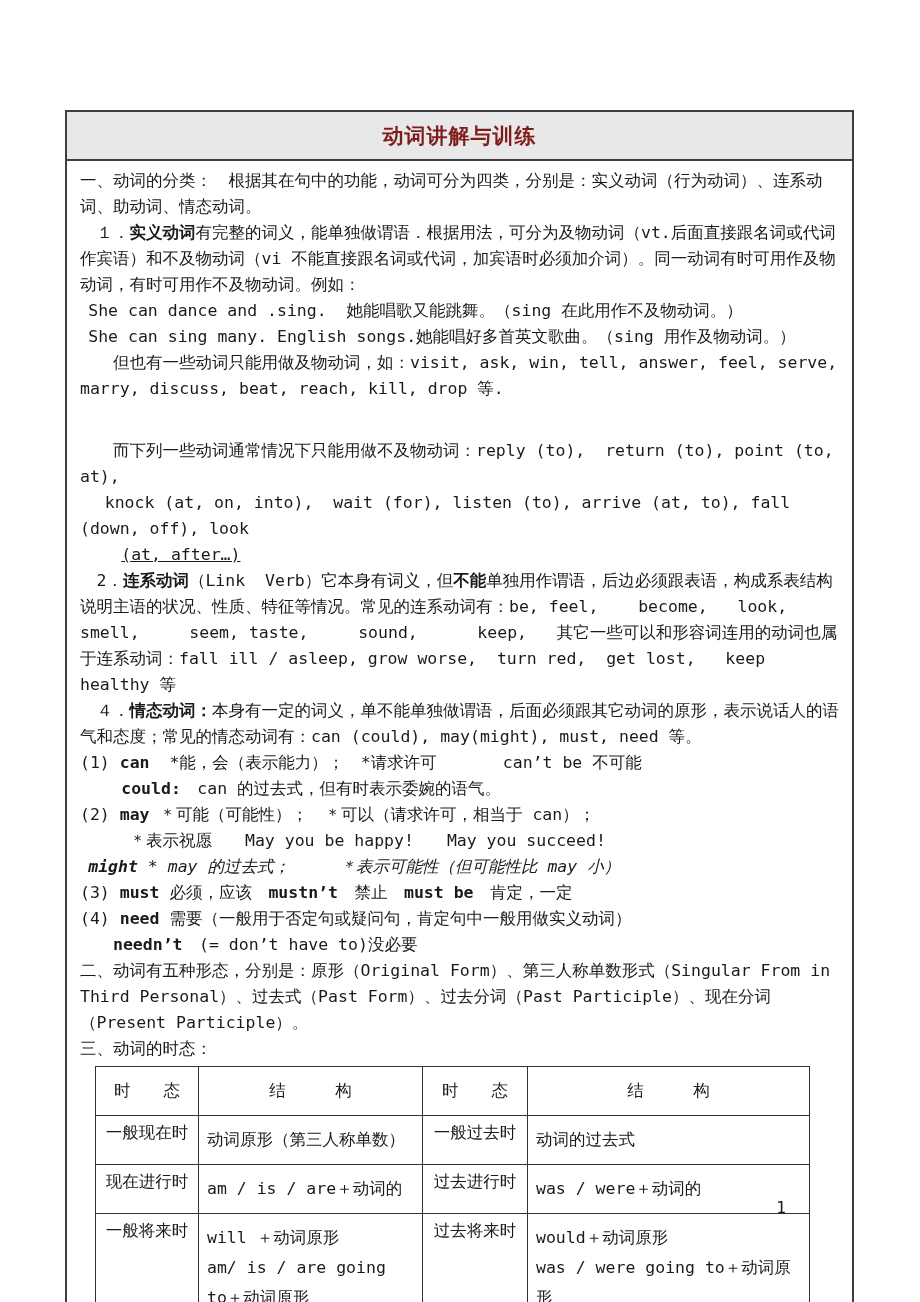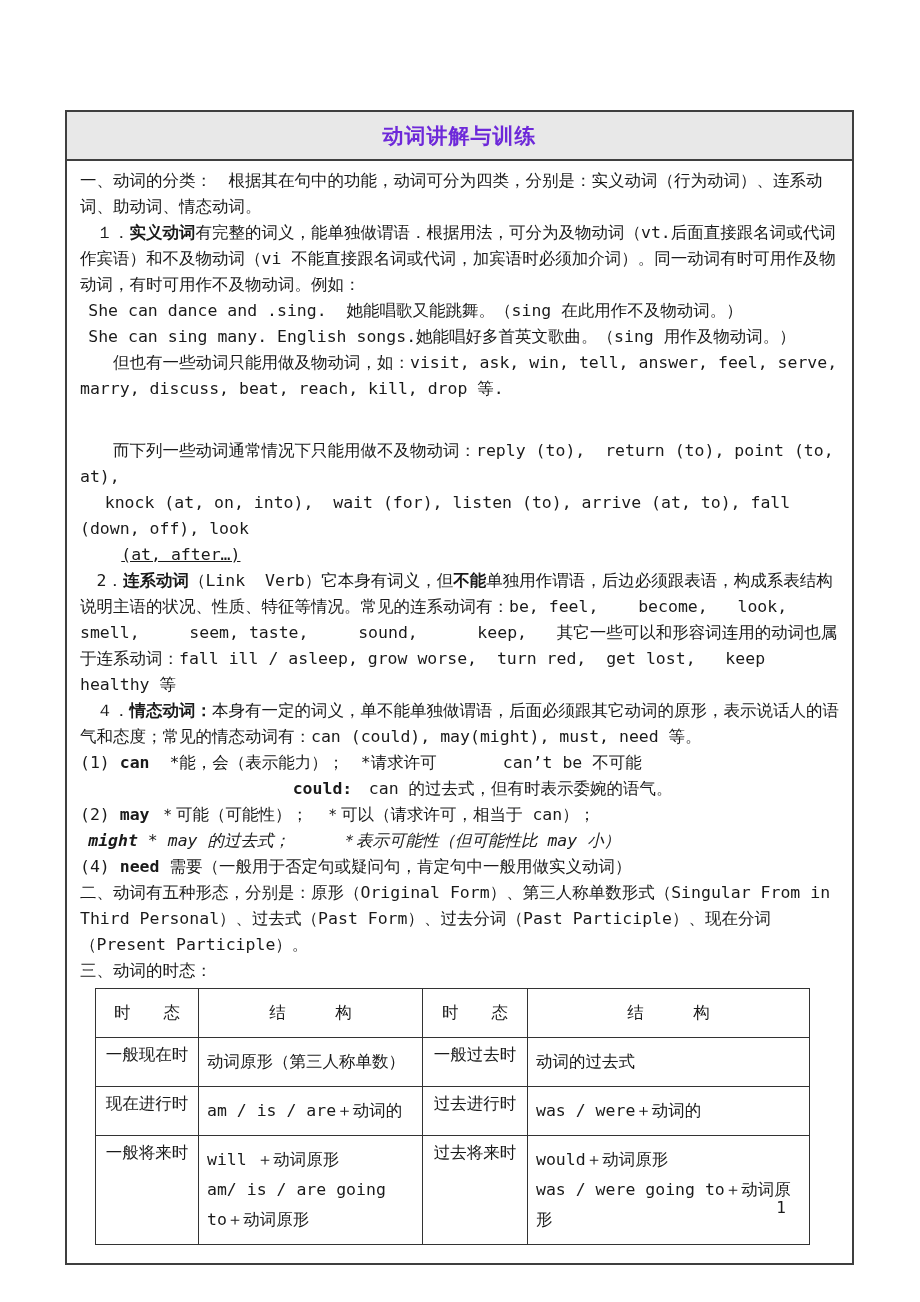--- a/index.html
+++ b/index.html
@@ -41,39 +41,42 @@
   .page-number{
     position:absolute;left:766px;top:1198px;width:30px;
     font-size:16px;text-align:center;
   }
 </style>
 </head>
 <body>
 
 <div class="doc-box">
   <div class="title-bar">
-    <span class="title" style="color: #6d28d9;">动词讲解与训练</span>
+    <span class="title" style="color: #7f1d1d;">动词讲解与训练</span>
   </div>
   <div class="doc-body">
     <div>
         <div class="para"><span>一、动词的分类：　根据其在句中的功能，动词可分为四类，分别是：实义动词（行为动词）、连系动词、助动词、情态动词。</span></div>
         <div class="para" style="text-indent: 1em;"><span>１．</span><span class="bold">实义动词</span><span>有完整的词义，能单独做谓语．根据用法，可分为及物动词（vt.后面直接跟名词或代词作宾语）和不及物动词（vi 不能直接跟名词或代词，加宾语时必须加介词）。同一动词有时可用作及物动词，有时可用作不及物动词。例如：</span></div>
         <div class="para" style="text-indent: 0.5em;"><span>She can dance and .sing.  她能唱歌又能跳舞。（sing 在此用作不及物动词。）</span></div>
         <div class="para" style="text-indent: 0.5em;"><span>She can sing many. English songs.她能唱好多首英文歌曲。（sing 用作及物动词。）</span></div>
         <div class="para" style="text-indent: 2em;"><span>但也有一些动词只能用做及物动词，如：visit, ask, win, tell, answer, feel, serve, marry, discuss, beat, reach, kill, drop 等.</span></div>
         <div class="para" style="text-indent: 2em; margin-top: 36px;"><span>而下列一些动词通常情况下只能用做不及物动词：reply (to),  return (to), point (to, at),</span></div>
         <div class="para" style="text-indent: 1.5em;"><span>knock (at, on, into),  wait (for), listen (to), arrive (at, to), fall (down, off), look</span></div>
         <div class="para" style="text-indent: 2.5em; text-decoration: underline;"><span>(at, after…)</span></div>
         <div class="para" style="text-indent: 1em;"><span>2．</span><span class="bold">连系动词</span><span>（Link  Verb）它本身有词义，但</span><span class="bold">不能</span><span>单独用作谓语，后边必须跟表语，构成系表结构说明主语的状况、性质、特征等情况。常见的连系动词有：be, feel,    become,   look,  smell,     seem, taste,     sound,      keep,   其它一些可以和形容词连用的动词也属于连系动词：fall ill / asleep, grow worse,  turn red,  get lost,   keep healthy 等</span></div>
         <div class="para" style="text-indent: 1em;"><span>４．</span><span class="bold">情态动词：</span><span>本身有一定的词义，单不能单独做谓语，后面必须跟其它动词的原形，表示说话人的语气和态度；常见的情态动词有：can (could), may(might), must, need 等。</span></div>
         <div class="para"><span>(1) </span><span class="bold">can</span><span>  *能，会（表示能力）；　*请求许可　　　　can’t be 不可能</span></div>
-        <div class="para" style="text-indent: 2.5em; text-align: center;"><span class="bold">could:</span><span>　can 的过去式，但有时表示委婉的语气。</span></div>
+        <div class="para" style="text-indent: 2.5em;"><span class="bold">could:</span><span>　can 的过去式，但有时表示委婉的语气。</span></div>
         <div class="para"><span>(2) </span><span class="bold">may</span><span> ＊可能（可能性）；　＊可以（请求许可，相当于 can）；</span></div>
+        <div class="para" style="text-indent: 3em;"><span>＊表示祝愿　　May you be happy!　　May you succeed!</span></div>
         <div class="para" style="text-indent: 0.5em; font-style: italic;"><span class="bold">might</span><span> * may 的过去式；　　　＊表示可能性（但可能性比 may 小）</span></div>
+        <div class="para"><span>(3) </span><span class="bold">must</span><span> 必须，应该　</span><span class="bold">mustn’t</span><span>　禁止　</span><span class="bold">must be</span><span>　肯定，一定</span></div>
         <div class="para"><span>(4) </span><span class="bold">need</span><span> 需要（一般用于否定句或疑问句，肯定句中一般用做实义动词）</span></div>
+        <div class="para" style="text-indent: 2em;"><span class="bold">needn’t</span><span>　(= don’t have to)没必要</span></div>
         <div class="para"><span>二、动词有五种形态，分别是：原形（Original Form）、第三人称单数形式（Singular From in Third Personal）、过去式（Past Form）、过去分词（Past Participle）、现在分词（Present Participle）。</span></div>
         <div class="para"><span>三、动词的时态：</span></div>
       </div>
     <table class="tense">
       <colgroup>
           <col style="width: 103px;">
           <col style="width: 224px;">
           <col style="width: 105px;">
           <col style="width: 282px;">
         </colgroup>

